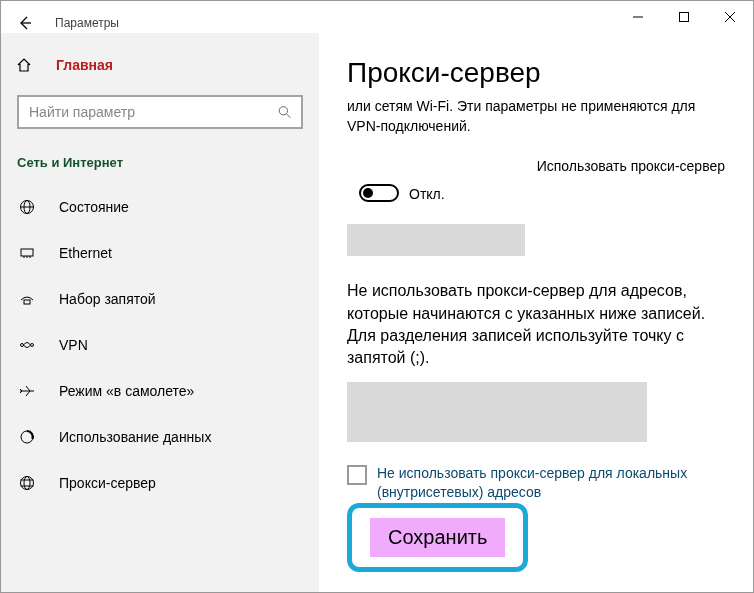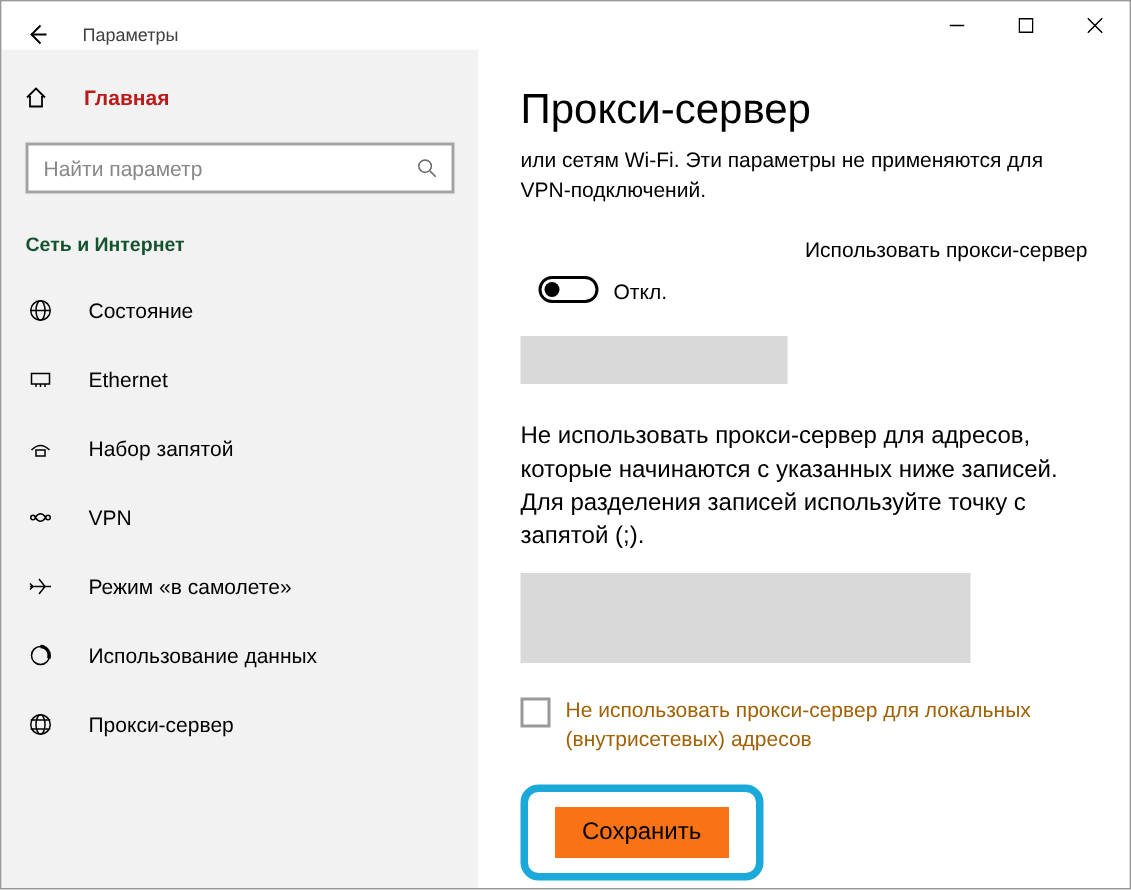--- a/index.html
+++ b/index.html
@@ -191,43 +191,42 @@
     .exception-box {
       width: 300px;
       height: 60px;
       background: #d9d9d9;
       margin-bottom: 22px;
     }
     .checkbox-row {
       display: flex;
       align-items: flex-start;
       gap: 10px;
-      color: #a16207;
+      color: #0c4a6e;
       font-size: 14px;
       line-height: 1.4;
-      margin-bottom: 20px;
     }
     .checkbox-row .box {
       width: 20px;
       height: 20px;
       border: 2px solid #999;
       flex-shrink: 0;
       margin-top: 1px;
     }
     .save-highlight {
       display: inline-block;
       border: 5px solid #1aa9d8;
       border-radius: 12px;
       padding: 10px 18px;
     }
     .save-btn {
-      background: #f97316;
+      background: #f0abfc;
       border: none;
       padding: 8px 18px;
-      font-size: 16px;
+      font-size: 20px;
       color: #000;
     }
     svg { display: block; }
   </style>
 </head>
 <body>
 
 <div class="titlebar">
   <div class="back">
     <svg width="16" height="16" viewBox="0 0 16 16">

